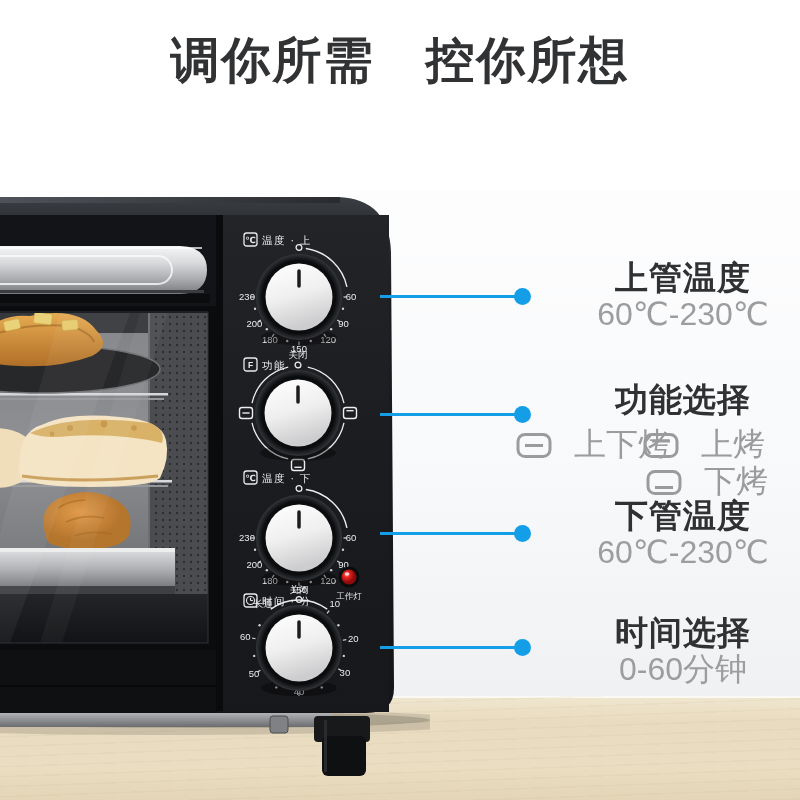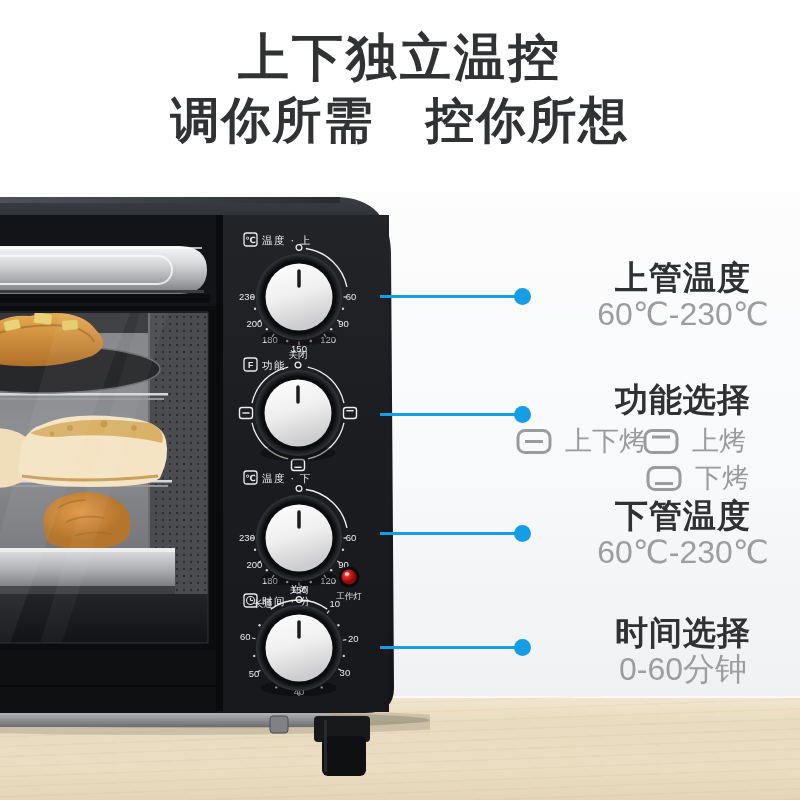--- a/index.html
+++ b/index.html
@@ -26,21 +26,21 @@
   .secbox{fill:none;stroke:#e9eaec;stroke-width:1.3;}
   .sectxt{fill:#e9eaec;font-weight:bold;}
   .seclab{fill:#eceded;letter-spacing:1.5px;}
   .pointer{stroke:#1c1c1e;stroke-width:3.5;stroke-linecap:round;}
   
   .leader{position:absolute;left:380px;width:143px;height:3px;background:var(--accent);}
   .leader-dot{position:absolute;left:514px;width:17px;height:17px;border-radius:50%;background:var(--accent);}
   .ann{position:absolute;left:558px;width:250px;text-align:center;}
   .ann-title{font-size:33px;line-height:37px;font-weight:700;color:#2f3133;letter-spacing:1px;}
   .ann-sub{font-size:32px;line-height:36px;font-weight:400;color:#9c9d9f;}
-  .opt{position:absolute;display:flex;align-items:center;gap:13px;color:#9a9b9d;font-size:27px;font-weight:400;}
+  .opt{position:absolute;display:flex;align-items:center;gap:22px;color:#9a9b9d;font-size:32px;font-weight:400;}
   .opt svg rect,.opt svg line{fill:none;stroke:#9a9b9d;stroke-width:3;}
 </style>
 </head>
 <body>
 
 <div class="wall"></div>
 <div class="table"></div>
 
 <svg class="oven" viewBox="0 190 430 610">
   <defs>
@@ -386,15 +386,14 @@
   <div class="ann-title">下管温度</div>
   <div class="ann-sub">60℃-230℃</div>
 </div>
 
 <div class="ann" style="top:614px">
   <div class="ann-title">时间选择</div>
   <div class="ann-sub">0-60分钟</div>
 </div>
 
 <div class="title">
-  <div class="t1">上下独立温控</div>
   <div class="t2">调你所需　控你所想</div>
 </div>
 
 </body></html>

